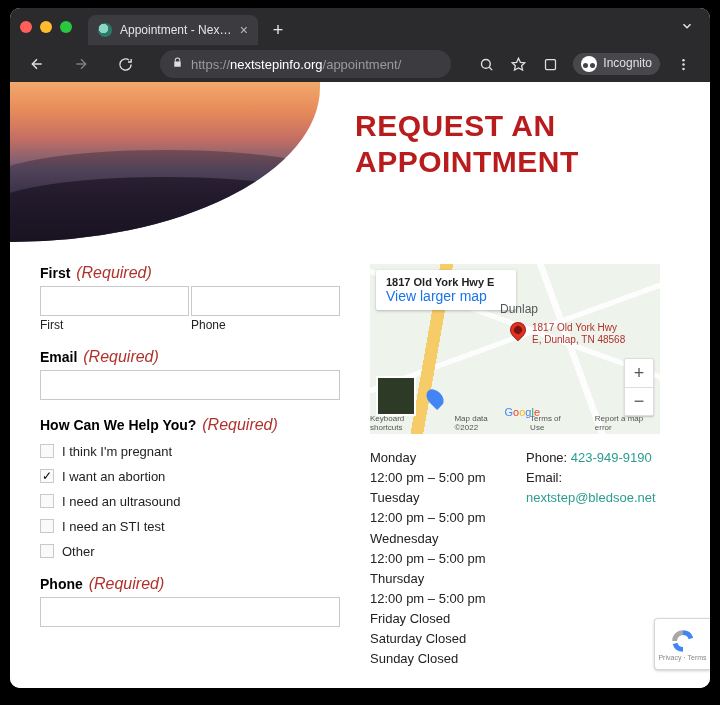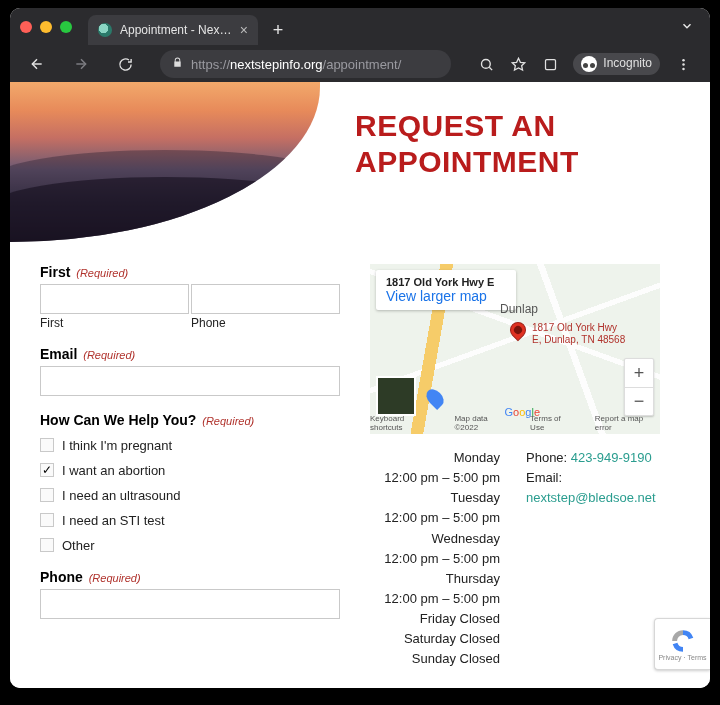--- a/index.html
+++ b/index.html
@@ -150,21 +150,21 @@
     gap: 30px;
   }
   .form-col { flex: 0 0 300px; }
   .side-col { flex: 1; }
 
   .field-label {
     font-weight: 700;
     font-size: 14px;
     margin-bottom: 4px;
   }
-  .required { color:#b0322c; font-style: italic; font-weight: 400; font-size: 11px; margin-left:2px; }
+  .required { color:#b0322c; font-style: italic; font-weight: 400; font-size: 16px; margin-left:2px; }
   .name-row { display:flex; gap:2px; }
   .input {
     width:100%;
     height: 30px;
     border:1px solid #c9c9c9;
     background:#fff;
   }
   .sublabel { font-size:12px; color:#222; margin-top:2px; }
   .group { margin-bottom: 16px; }
 
@@ -239,21 +239,21 @@
     transform: rotate(-45deg);
   }
   .map-footer {
     position:absolute; bottom:2px; right:4px;
     font-size:8px; color:#555; display:flex; gap:22px;
   }
   .map-glogo { position:absolute; bottom:16px; right:120px; font-size:11px; }
   .map-glogo .g1{color:#4285f4}.map-glogo .g2{color:#ea4335}.map-glogo .g3{color:#fbbc05}.map-glogo .g4{color:#4285f4}.map-glogo .g5{color:#34a853}.map-glogo .g6{color:#ea4335}
 
   .hours-contact { display:flex; gap:26px; margin-top:14px; font-size:13px; color:#222; line-height:1.55; }
-  .hours { flex:0 0 130px;text-align:right; }
+  .hours { flex:0 0 130px; }
   .contact a { color:#2a9d8f; text-decoration:none; word-break: break-all; }
 
   .recaptcha {
     position:absolute; right:0; bottom:18px;
     width:56px; height:52px;
     background:#fff;
     border:1px solid #d7d7d7;
     border-right:none;
     border-radius:4px 0 0 4px;
     box-shadow:0 1px 3px rgba(0,0,0,0.2);

